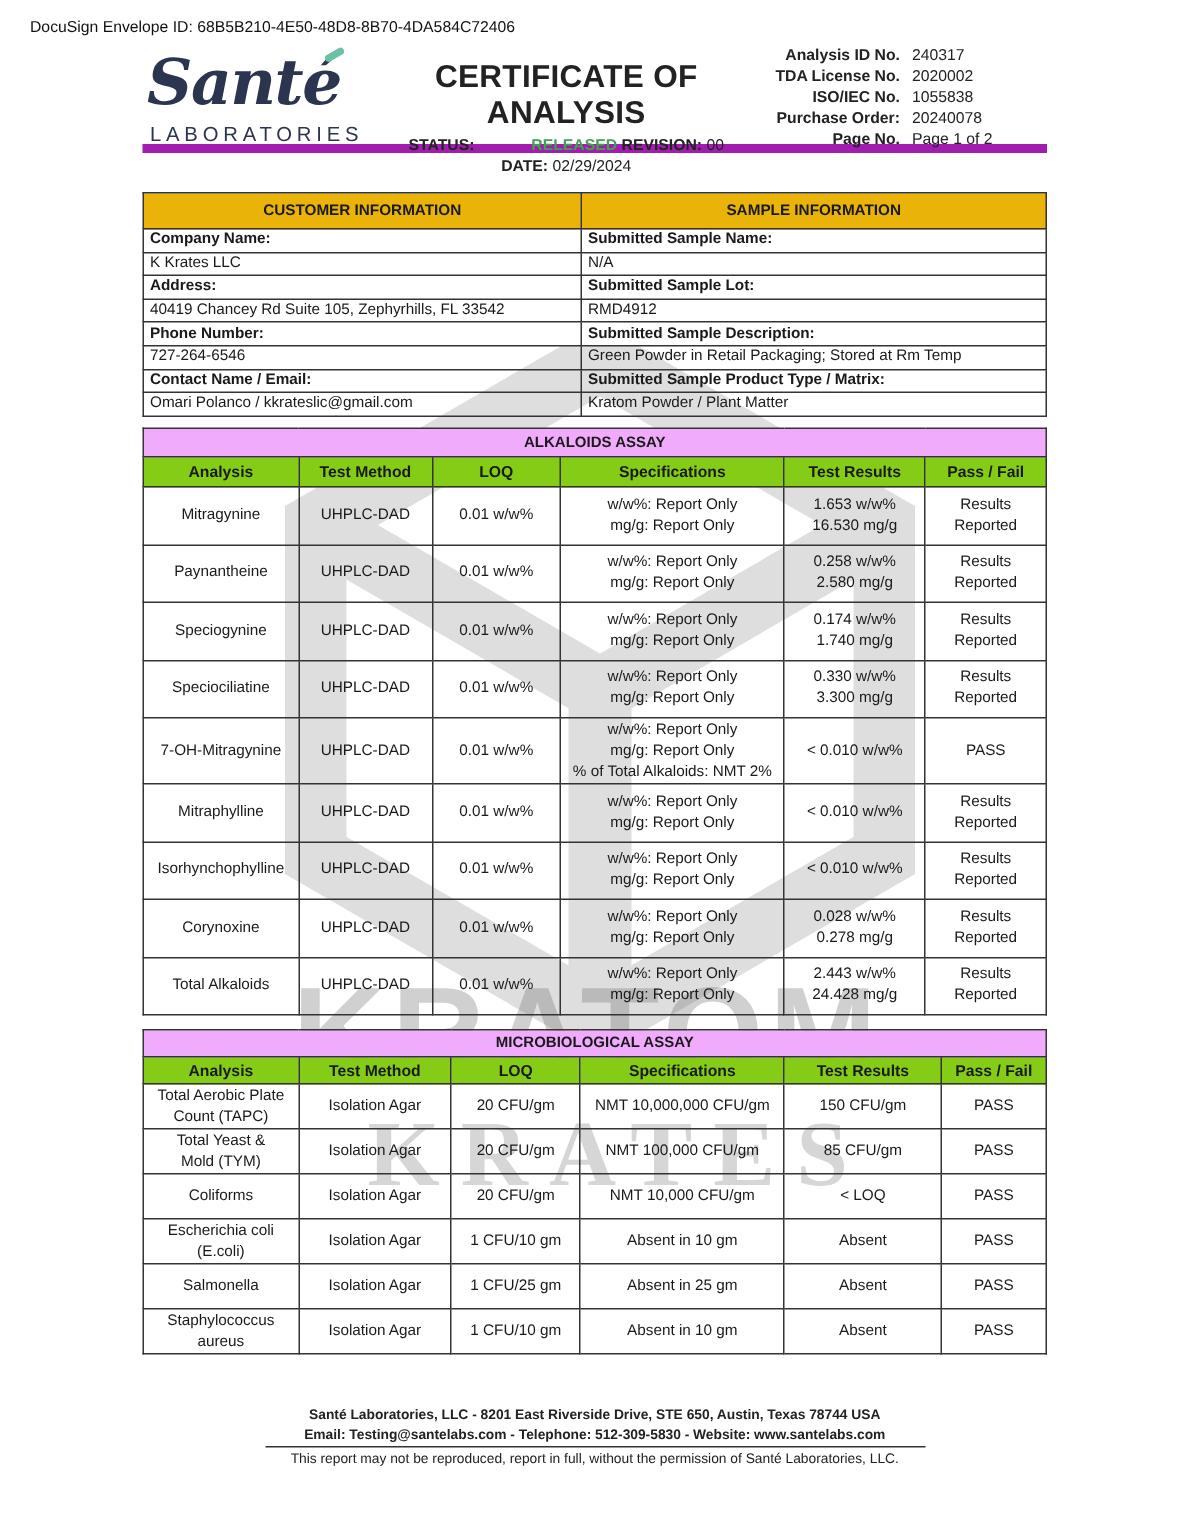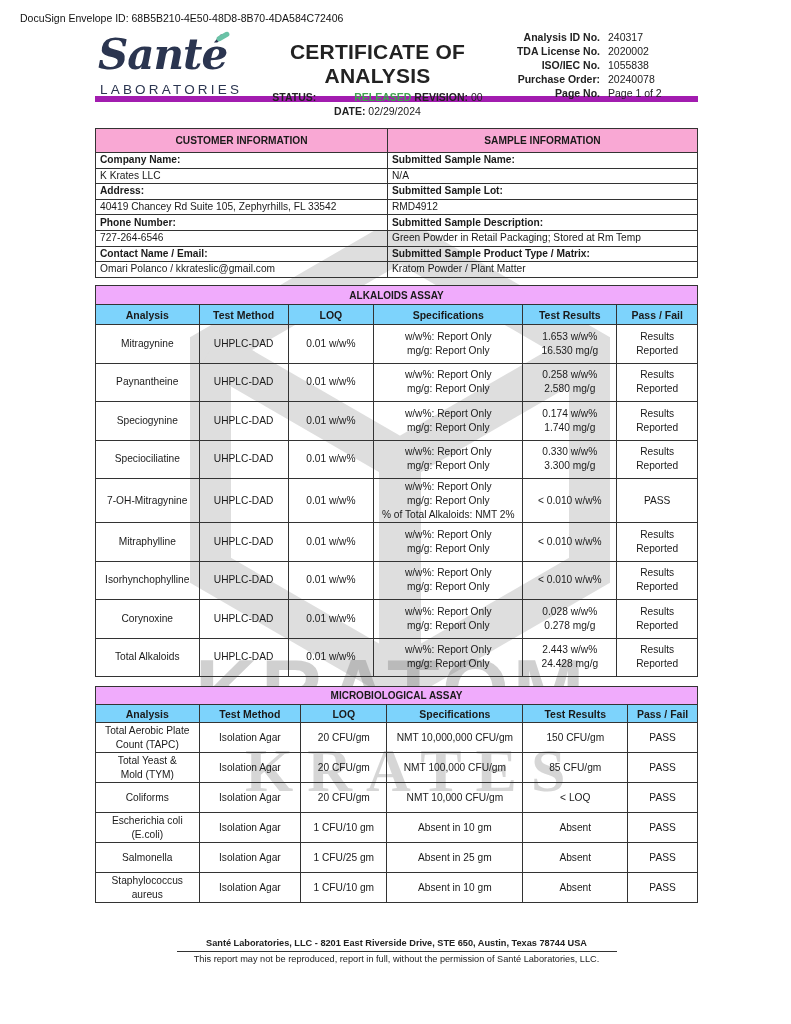--- a/index.html
+++ b/index.html
@@ -24,27 +24,27 @@
 
   .meta { position: absolute; right: 0; top: 0; width: 200px; font-size: 10.5px; }
   .meta-row { display: flex; height: 14px; line-height: 14px; }
   .meta-label { width: 110px; text-align: right; font-weight: bold; padding-right: 8px; color: #222; }
   .meta-value { flex: 1; color: #222; }
 
   table { border-collapse: collapse; position: absolute; left: 95px; width: 603px; table-layout: fixed; }
   td, th { border: 1px solid #333; font-size: 10.2px; }
 
   .info-table { top: 128px; }
-  .info-table th { background: #f9a8d4; font-weight: bold; height: 24px; text-align: center; }
+  .info-table th { background: #eab308; font-weight: bold; height: 24px; text-align: center; }
   .info-table td { height: 15.6px; padding: 0 4px; line-height: 14px; white-space: nowrap; overflow: hidden; }
   .info-table td.lbl { font-weight: bold; }
 
   .assay { }
   .assay th.section { background: #f0abfc; font-weight: bold; text-align: center; height: 19px; font-size: 10px; }
-  .assay th.col { background: #7dd3fc; font-weight: bold; text-align: center; height: 20px; font-size: 10.5px; }
+  .assay th.col { background: #84cc16; font-weight: bold; text-align: center; height: 20px; font-size: 10.5px; }
   .assay td { text-align: center; line-height: 14px; padding: 0 2px; }
 
   .alk-table { top: 285px; }
   .alk-table td { height: 38.5px; }
   .alk-table tr.tall td { height: 44px; }
 
   .micro-table { top: 686px; }
   .micro-table th.section { height: 18px; }
   .micro-table th.col { height: 18px; }
   .micro-table td { height: 30px; }
@@ -423,15 +423,16 @@
         <td>1 CFU/10 gm</td>
         <td>Absent in 10 gm</td>
         <td>Absent</td>
         <td>PASS</td>
       </tr>
     </tbody>
 </table>
 
 <div class="footer">
   <div class="f1">Santé Laboratories, LLC - 8201 East Riverside Drive, STE 650, Austin, Texas 78744 USA</div>
+  <div class="f2">Email: Testing@santelabs.com - Telephone: 512-309-5830 - Website: www.santelabs.com</div>
   <div class="sep"></div>
   <div class="f3">This report may not be reproduced, report in full, without the permission of Santé Laboratories, LLC.</div>
 </div>
 
 </body></html>

